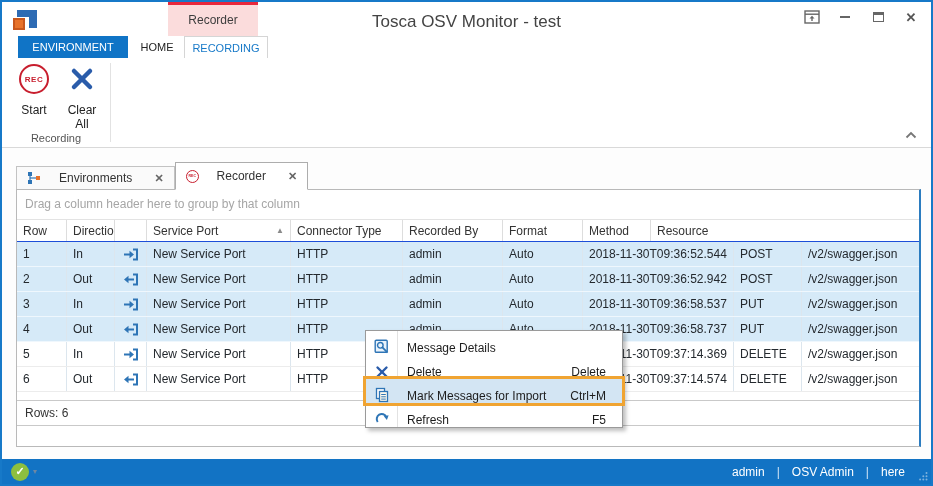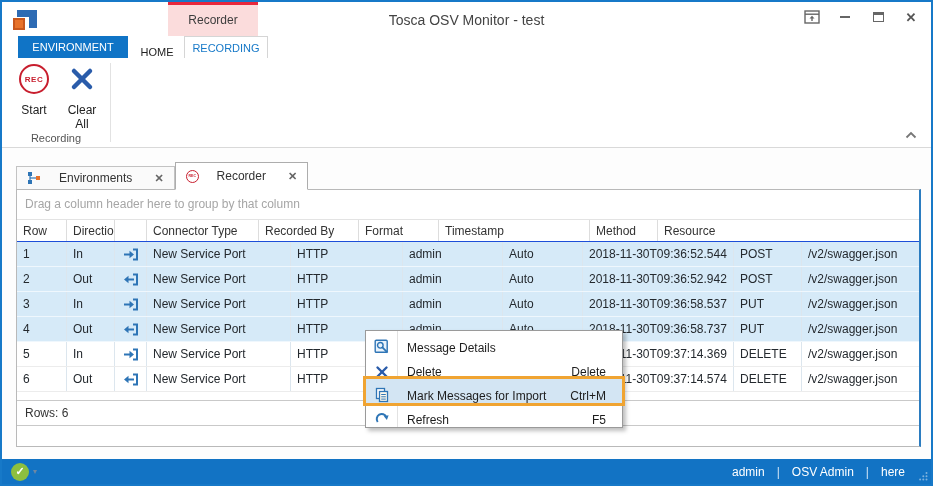--- a/index.html
+++ b/index.html
@@ -14,32 +14,32 @@
   .app-icon { position:absolute; left:11px; top:7px; width:26px; height:22px; }
   .app-icon .blue { position:absolute; right:2px; top:1px; width:20px; height:18px;
     border-top:7px solid #2d6bb4; border-right:8px solid #2d6bb4; }
   .app-icon .orange { position:absolute; left:0; bottom:1px; width:12px; height:12px;
     background:#e8722a; border:2px solid #c8571d; }
   .ctx-tab { position:absolute; left:166px; top:0; width:90px; height:34px;
     background:#fbdcdc; text-align:center; cursor:default; }
   .ctx-tab .red-strip { position:absolute; left:0; top:0; right:0; height:3px; background:#e8283c; }
   .ctx-tab .ctx-label { display:block; margin-top:11px; font-size:12px; color:#3c3c3c; }
   .win-title { position:absolute; left:0; right:0; top:10px; text-align:center;
-    font-size:14px; color:#444; pointer-events:none; }
+    font-size:17px; color:#444; pointer-events:none; }
   .win-controls { position:absolute; right:12px; top:8px; display:flex; gap:17px; align-items:center; }
   .win-btn { width:16px; height:14px; display:flex; align-items:center; justify-content:center; cursor:pointer; }
   .glyph-min { width:10px; height:2px; background:#666; }
   .glyph-max { width:11px; height:10px; border:1.5px solid #666; border-top:3px solid #666; }
   .glyph-close { font-size:13px; color:#555; line-height:1; font-weight:bold; }
   
   .ribbon-tabs { position:absolute; left:13px; top:34px; height:22px; right:0; background:#fff; }
   .rtab { position:absolute; top:0; height:22px; display:flex; align-items:center; justify-content:center;
     font-size:11px; cursor:pointer; }
   .rtab-env { left:3px; width:110px; background:#1074c6; color:#fff; }
-  .rtab-home { left:113px; width:58px; color:#222;align-items:flex-end; }
+  .rtab-home { left:113px; width:58px; color:#222; }
   .rtab-rec { left:169px; width:84px; color:#1779c8; background:#fff;
     border:1px solid #d5d5d5; border-bottom:none; }
   
   .ribbon-body { position:absolute; left:0; top:56px; right:0; height:90px; background:#fff;
     border-bottom:1px solid #d9d9d9; }
   .rb-btn { position:absolute; top:4px; width:48px; text-align:center; cursor:pointer; padding-top:2px; }
   .rb-start { left:8px; }
   .rb-clear { left:58px; width:44px; }
   .rec-circle { width:30px; height:30px; margin:0 auto; border:2.5px solid #c81e2e; border-radius:50%;
     display:flex; align-items:center; justify-content:center; }
@@ -210,31 +210,32 @@
     <div class="thead">
       <div class="th c-row">
           <span>Row</span>
         </div>
       <div class="th c-dir">
           <span>Direction</span>
         </div>
       <div class="th c-icn">
           <span></span>
         </div>
+      <div class="th c-sp">
+        <span>Service Port</span>
+        <span class="sort-arrow">▲</span>
+      </div>
       <div class="th c-ct">
           <span>Connector Type</span>
         </div>
       <div class="th c-rb">
           <span>Recorded By</span>
         </div>
       <div class="th c-fmt">
           <span>Format</span>
-        </div>
-      <div class="th c-ts">
-          <span>Timestamp</span>
         </div>
       <div class="th c-m">
           <span>Method</span>
         </div>
       <div class="th c-res">
           <span>Resource</span>
         </div>
     </div>
 
     <div class="trow sel">

